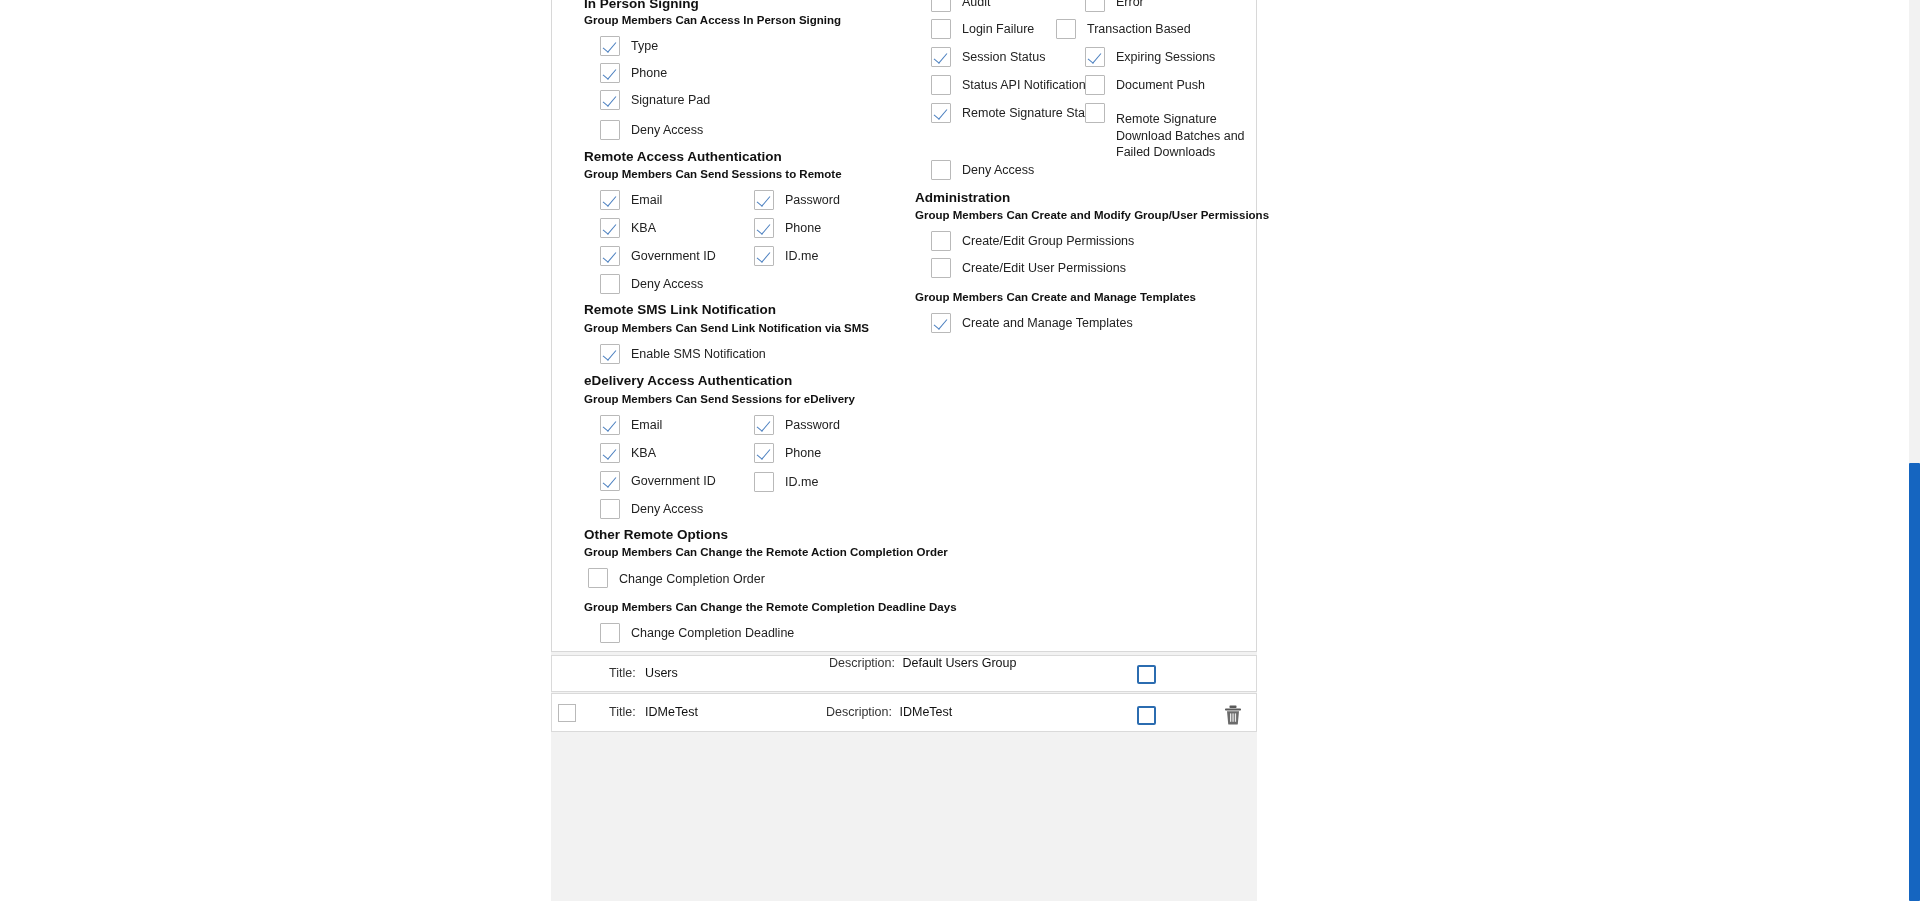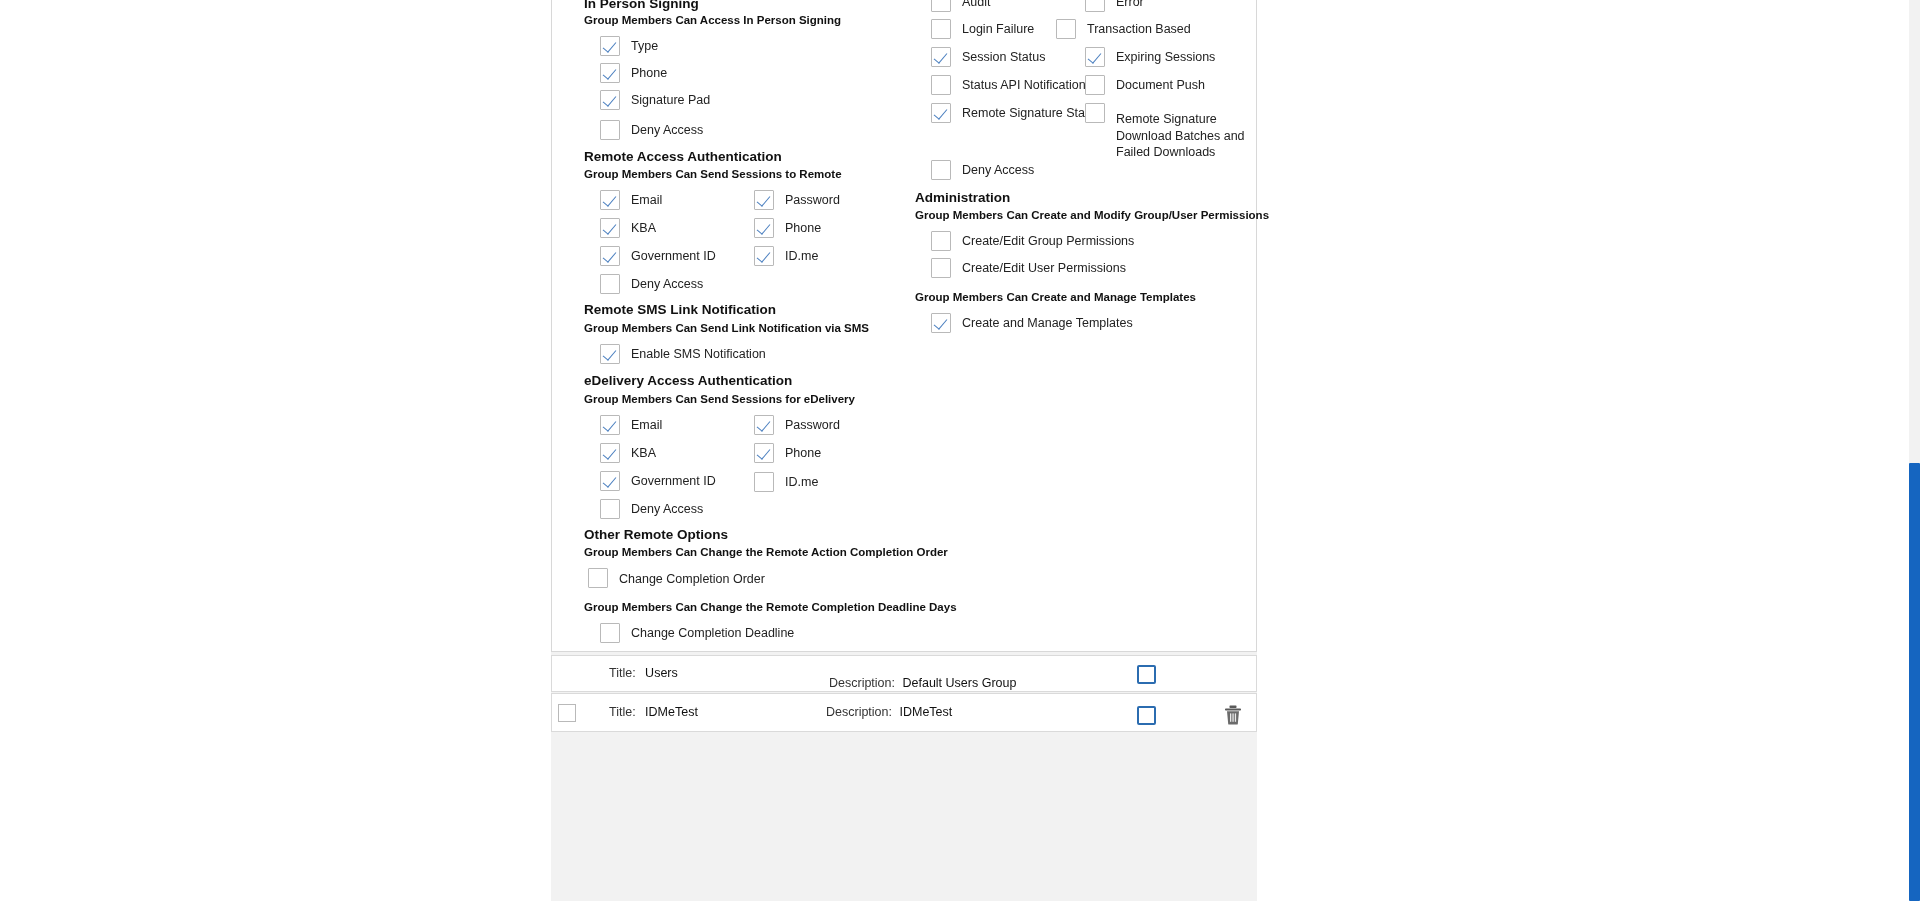--- a/index.html
+++ b/index.html
@@ -329,21 +329,21 @@
 <div class="abs cb-row" style="left:931px; top:313px;">
   <span class="cb checked"></span>
   <span class="cb-label" style="margin-top:2px;">Create and Manage Templates</span>
 </div>
 
 <div class="grp-row" style="top:655px; height:37px;">
   <div class="fld" style="left:57px; top:10px;">
     <span class="lbl">Title:</span>
     <span class="val" style="margin-left:6px;">Users</span>
   </div>
-  <div class="fld" style="left:277px; top:20px;">
+  <div class="fld" style="left:277px; top:0;">
     <span class="lbl">Description:</span>
     <span class="val" style="margin-left:4px;">Default Users Group</span>
   </div>
   <div class="doc-icon" style="left:585px; top:9px;"></div>
 </div>
 
 <div class="grp-row" style="top:693px; height:39px;">
   <div class="sel-box" style="left:6px; top:10px;"></div>
   <div class="fld" style="left:57px; top:11px;">
     <span class="lbl">Title:</span>

